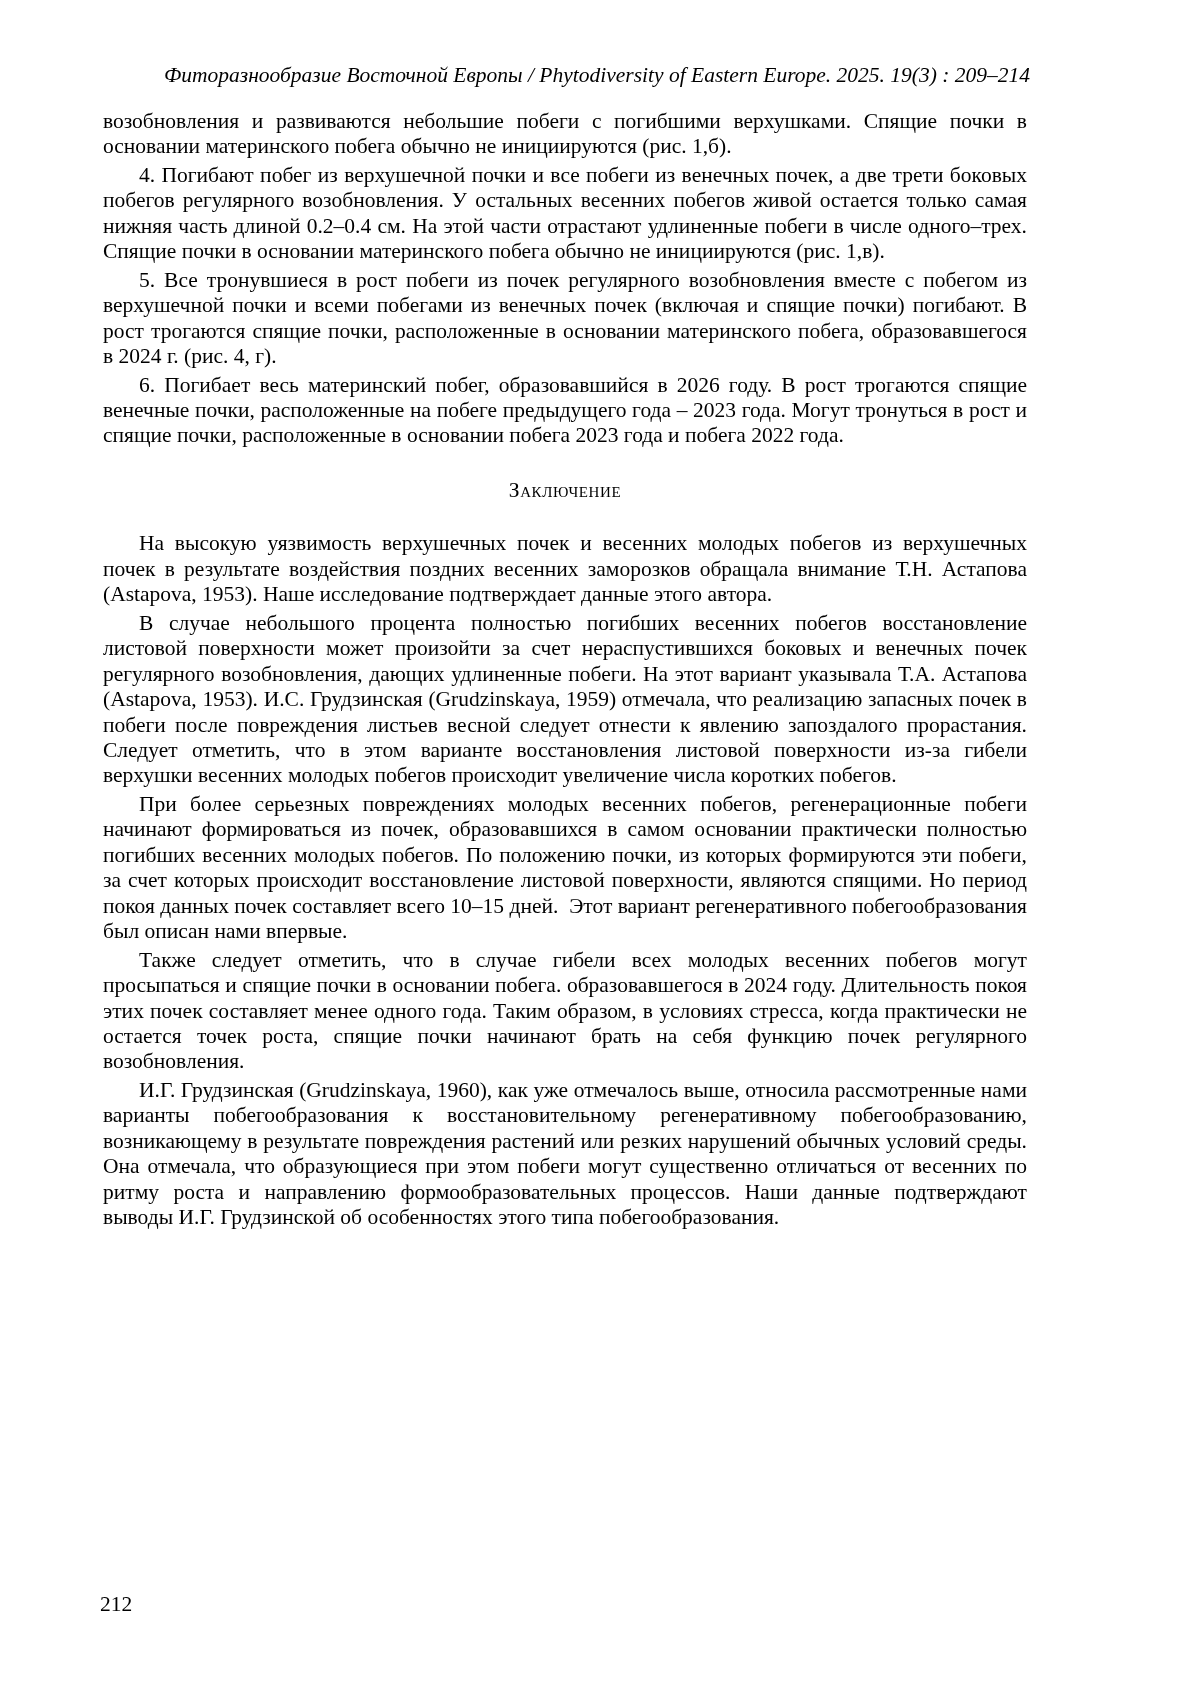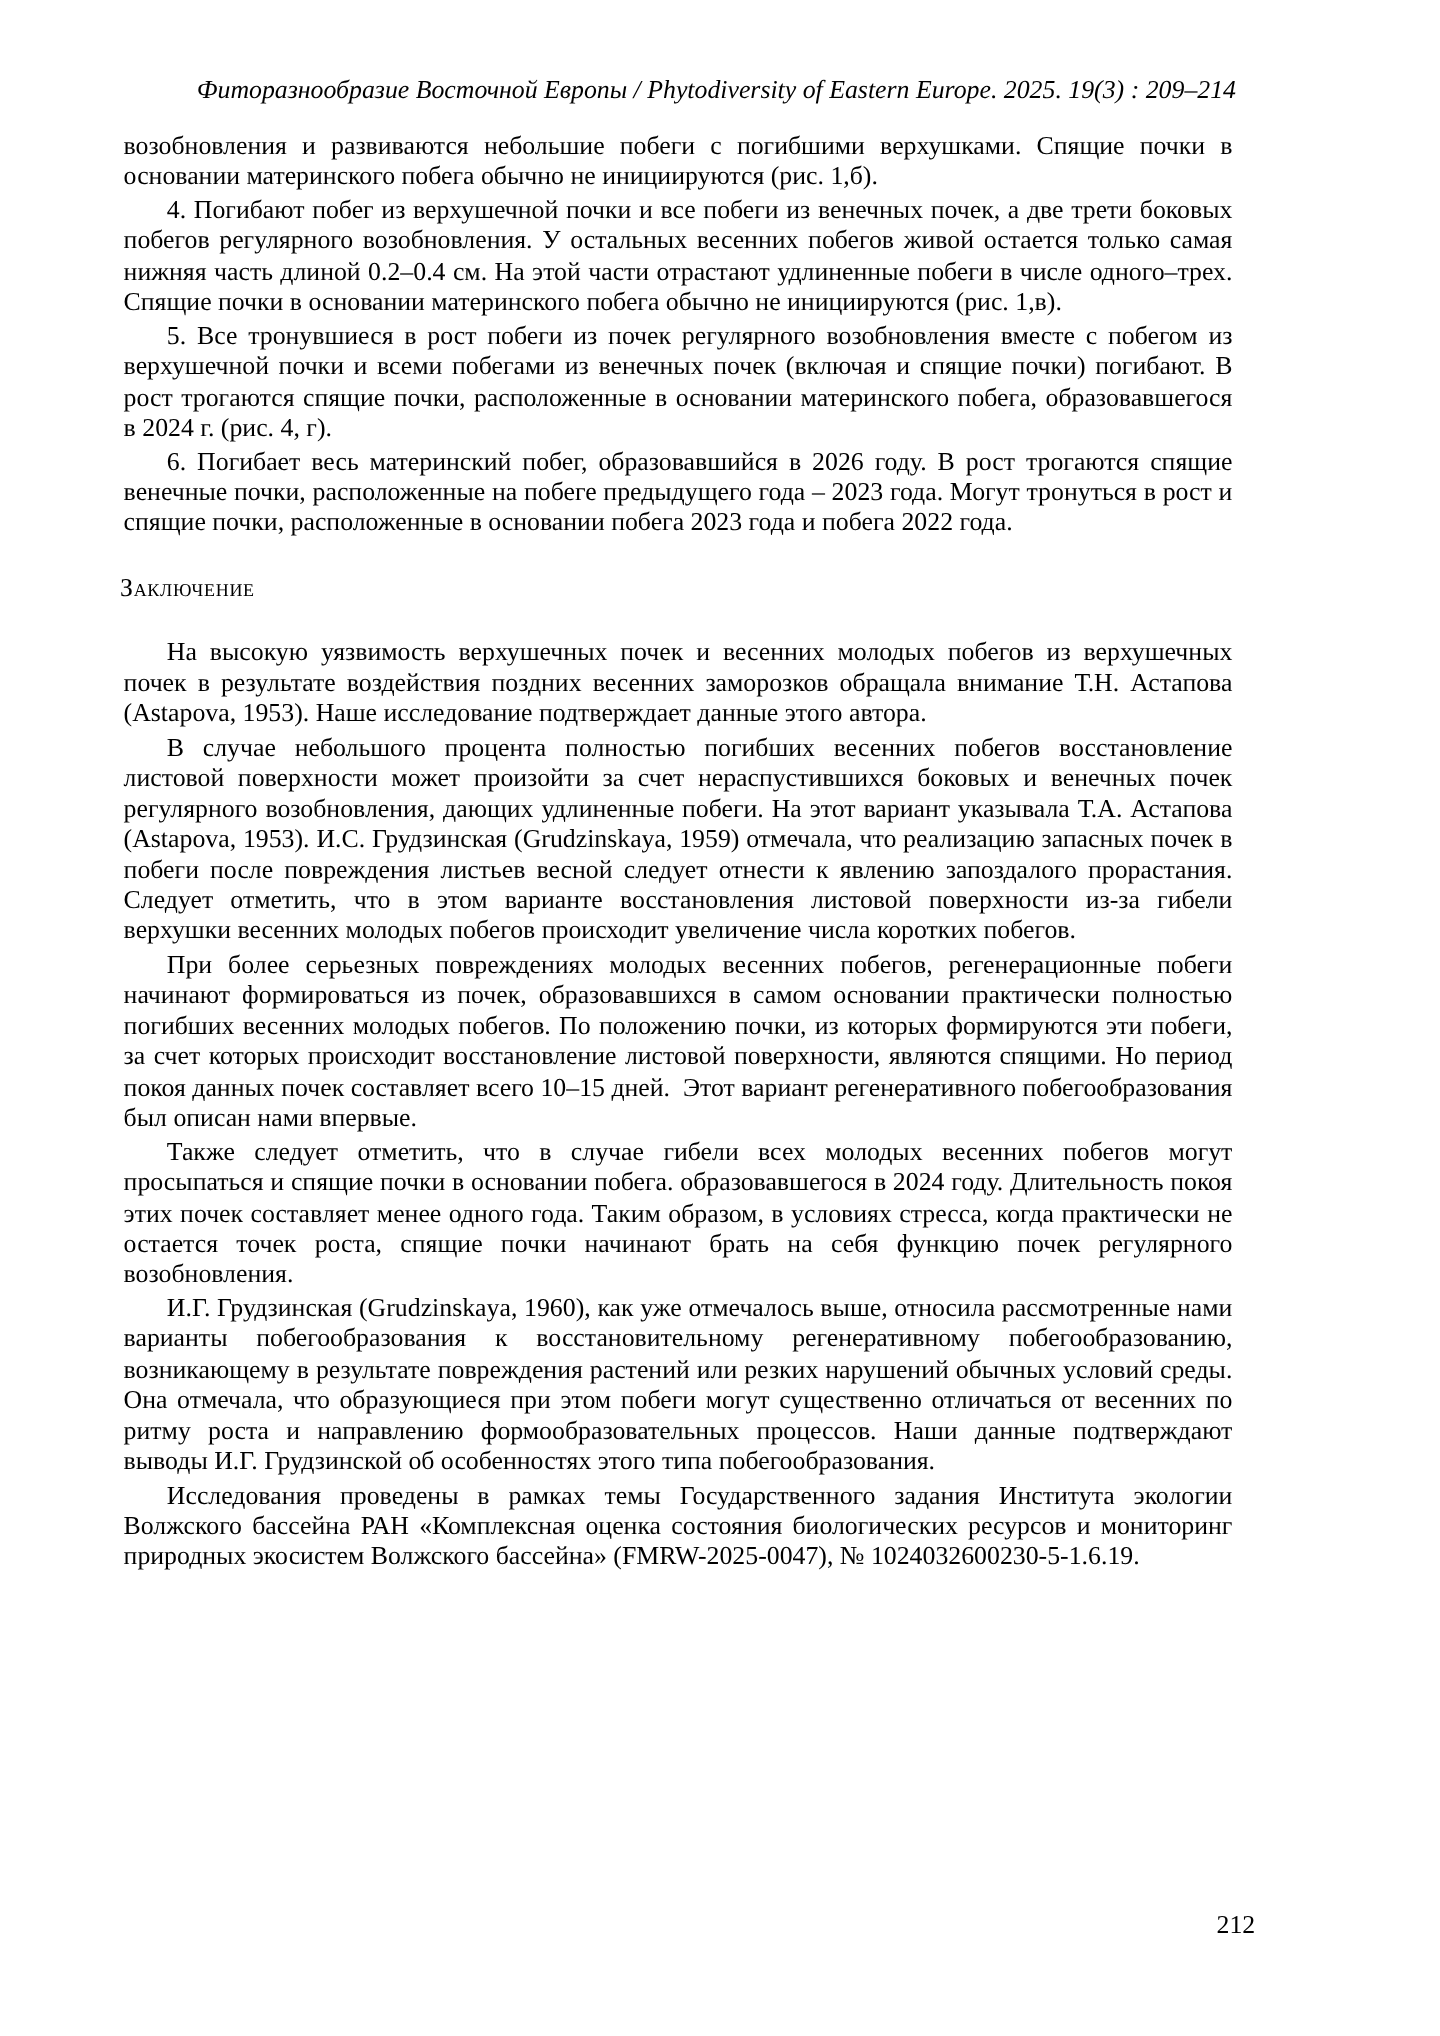--- a/index.html
+++ b/index.html
@@ -39,33 +39,33 @@
   }
   .para {
     margin: 3px;
     text-indent: 36px;
   }
   .para.first {
     text-indent: 0;
   }
   .section-heading {
     margin: 29px 0 28px 0;
-    text-align: left;
+    text-align: center;
     font-size: 21.5px;
     font-weight: 400;
     font-variant: small-caps;
     letter-spacing: 0.6px;
     line-height: 25.45px;
   }
   .page-number {
     position: absolute;
     top: 1592px;
-    left: 116px;
+    left: 100px;
     width: 930px;
-    text-align: right;
+    text-align: left;
     font-size: 21.5px;
   }
 </style>
 </head>
 <body>
 
 <div class="page">
 
   <div class="running-head">Фиторазнообразие Восточной Европы / Phytodiversity of Eastern Europe. 2025. 19(3) : 209–214</div>
 
@@ -78,19 +78,18 @@
 
     <h2 class="section-heading">Заключение</h2>
 
     <p class="para">На высокую уязвимость верхушечных почек и весенних молодых побегов из верхушечных почек в результате воздействия поздних весенних заморозков обращала внимание Т.Н. Астапова (Astapova, 1953). Наше исследование подтверждает данные этого автора.</p>
     <p class="para">В случае небольшого процента полностью погибших весенних побегов восстановление листовой поверхности может произойти за счет нераспустившихся боковых и венечных почек регулярного возобновления, дающих удлиненные побеги. На этот вариант указывала Т.А. Астапова (Astapova, 1953). И.С. Грудзинская (Grudzinskaya, 1959) отмечала, что реализацию запасных почек в побеги после повреждения листьев весной следует отнести к явлению запоздалого прорастания. Следует отметить, что в этом варианте восстановления листовой поверхности из-за гибели верхушки весенних молодых побегов происходит увеличение числа коротких побегов.</p>
     <p class="para">При более серьезных повреждениях молодых весенних побегов, регенерационные побеги начинают формироваться из почек, образовавшихся в самом основании практически полностью погибших весенних молодых побегов. По положению почки, из которых формируются эти побеги, за счет которых происходит восстановление листовой поверхности, являются спящими. Но период покоя данных почек составляет всего 10–15 дней.&nbsp; Этот вариант регенеративного побегообразования был описан нами впервые.</p>
     <p class="para">Также следует отметить, что в случае гибели всех молодых весенних побегов могут просыпаться и спящие почки в основании побега. образовавшегося в 2024 году. Длительность покоя этих почек составляет менее одного года. Таким образом, в условиях стресса, когда практически не остается точек роста, спящие почки начинают брать на себя функцию почек регулярного возобновления.</p>
     <p class="para">И.Г. Грудзинская (Grudzinskaya, 1960), как уже отмечалось выше, относила рассмотренные нами варианты побегообразования к восстановительному регенеративному побегообразованию, возникающему в результате повреждения растений или резких нарушений обычных условий среды. Она отмечала, что образующиеся при этом побеги могут существенно отличаться от весенних по ритму роста и направлению формообразовательных процессов. Наши данные подтверждают выводы И.Г. Грудзинской об особенностях этого типа побегообразования.</p>
 
 
-    <p class="para">Исследования проведены в рамках темы Государственного задания Института экологии Волжского бассейна РАН «Комплексная оценка состояния биологических ресурсов и мониторинг природных экосистем Волжского бассейна» (FMRW-2025-0047), № 1024032600230-5-1.6.19.</p>
 
   </main>
 
   <div class="page-number">212</div>
 
 </div>
 
 </body></html>

